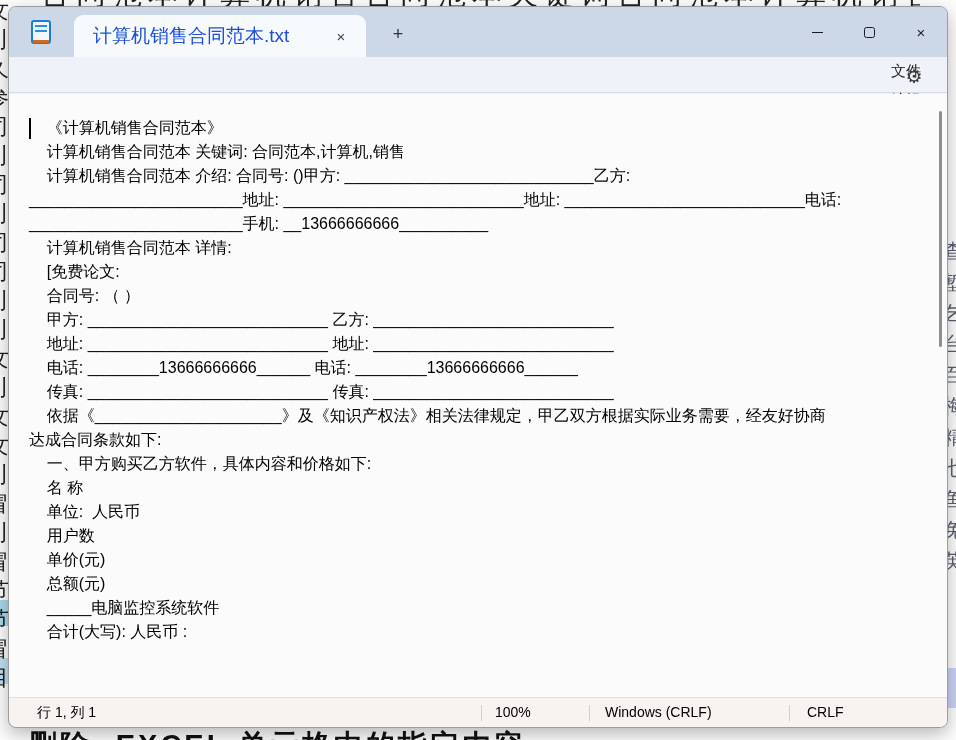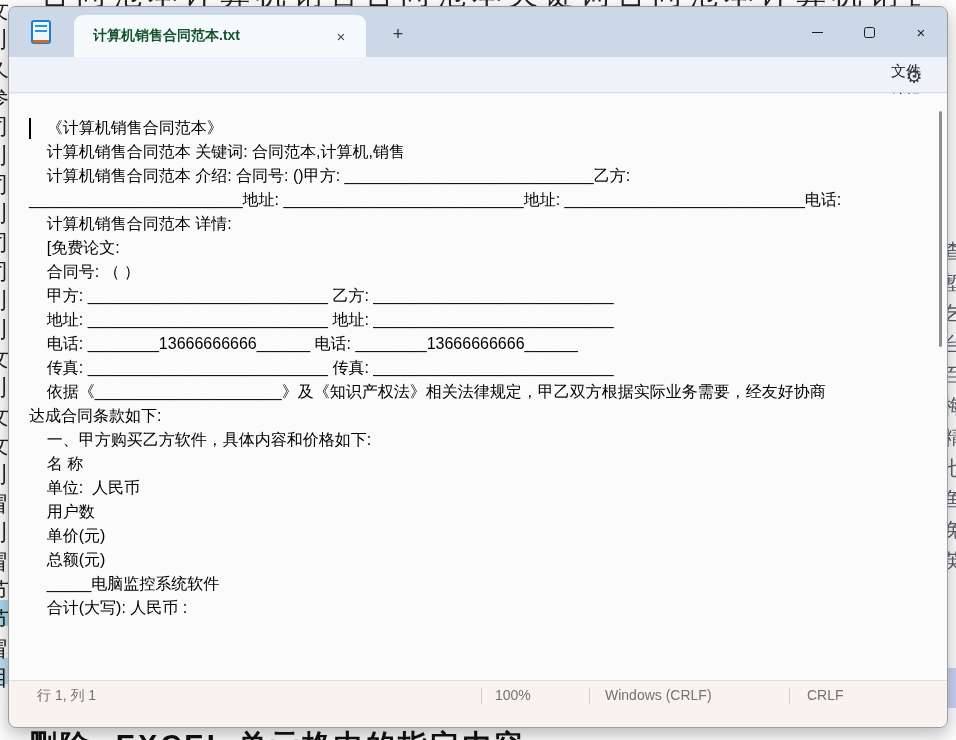--- a/index.html
+++ b/index.html
@@ -25,21 +25,21 @@
   
   .titlebar { position:relative; height:50px; background:#ccd8e7; }
   .app-icon { position:absolute; left:22px; top:13px; width:20px; height:24px;
               background:#eef6ff; border:2px solid #1c7ed0; border-radius:3px; }
   .app-icon::before { content:""; position:absolute; left:2px; right:2px; top:3px; height:8px;
               background:repeating-linear-gradient(#2a8fe0 0 2px, transparent 2px 5px); }
   .app-icon::after  { content:""; position:absolute; left:0px; right:0px; bottom:-1px; height:3px; background:#d06a1f; }
   .tab { position:absolute; left:65px; top:8px; width:292px; height:42px;
          background:#f7fafd; border-radius:9px 9px 0 0; display:flex; align-items:center;
          padding:0 12px 0 19px; }
-  .tab-title { font-size:14px; color:#14532d; flex:1; white-space:nowrap; overflow:hidden;font-weight:bold; }
+  .tab-title { font-size:19px; color:#1d4ed8; flex:1; white-space:nowrap; overflow:hidden; }
   .tab-close { width:26px; height:26px; border-radius:5px; display:flex; align-items:center; justify-content:center;
                font-size:15px; color:#444; cursor:pointer; }
   .new-tab { position:absolute; left:374px; top:12px; width:30px; height:30px; border-radius:5px;
              display:flex; align-items:center; justify-content:center; font-size:18px; color:#333; cursor:pointer; }
   .win-controls { position:absolute; right:0; top:0; height:50px; display:flex; }
   .win-btn { width:52px; height:50px; display:flex; align-items:center; justify-content:center;
              font-size:15px; color:#1b1b1b; cursor:pointer; }
   .glyph-min { width:11px; height:0; border-top:1.6px solid #1b1b1b; display:block; }
   .glyph-max { width:11px; height:11px; border:1.6px solid #1b1b1b; border-radius:2.5px; display:block; }
 
@@ -52,22 +52,22 @@
 
   
   .editor { position:absolute; left:0; top:87px; width:940px; height:605px; background:#fbfbfb;
             overflow:hidden; cursor:text; }
   .editor-inner { position:absolute; left:20px; top:22px; right:26px; }
   .ed-line { font-size:16px; line-height:24px; color:#000000; white-space:pre; }
   .caret { position:absolute; left:20px; top:24px; width:1.6px; height:21px; background:#000; }
   .vscroll { position:absolute; right:7px; top:17px; width:3.5px; height:236px; background:#8f8f8f; border-radius:2px; cursor:pointer; }
 
   
-  .statusbar { position:absolute; left:0; bottom:0; width:940px; height:47px; background:#f8f2f0;
-               border-top:1px solid #e3dcda; border-radius:0 0 8px 8px; font-size:14px; color:#737373; }
+  .statusbar { position:absolute; left:0; bottom:0; width:940px; height:30px; background:#f8f2f0;
+               border-top:1px solid #e3dcda; border-radius:0 0 8px 8px; font-size:14px; color:#000000; }
   .sb-item { position:absolute; top:6px; white-space:nowrap; }
   .sb-pos  { left:28px; }
   .sb-zoom { left:486px; }
   .sb-eol  { left:596px; }
   .sb-enc  { left:798px; }
   .sb-div  { position:absolute; top:7px; width:1px; height:16px; background:#d4cdca; }
   .sb-d1 { left:472px; } .sb-d2 { left:580px; } .sb-d3 { left:780px; }
 </style>
 </head>
 <body>
@@ -107,20 +107,21 @@
     <span class="gear">⚙</span>
   </div>
 
   <div class="editor">
     <div class="caret"></div>
     <div class="editor-inner">
       <div class="ed-line">    《计算机销售合同范本》</div>
       <div class="ed-line">    计算机销售合同范本 关键词: 合同范本,计算机,销售</div>
       <div class="ed-line">    计算机销售合同范本 介绍: 合同号: ()甲方: ____________________________乙方:</div>
       <div class="ed-line">________________________地址: ___________________________地址: ___________________________电话:</div>
+      <div class="ed-line">________________________手机: __13666666666__________</div>
       <div class="ed-line">    计算机销售合同范本 详情:</div>
       <div class="ed-line">    [免费论文:</div>
       <div class="ed-line">    合同号: （ ）</div>
       <div class="ed-line">    甲方: ___________________________ 乙方: ___________________________</div>
       <div class="ed-line">    地址: ___________________________ 地址: ___________________________</div>
       <div class="ed-line">    电话: ________13666666666______ 电话: ________13666666666______</div>
       <div class="ed-line">    传真: ___________________________ 传真: ___________________________</div>
       <div class="ed-line">    依据《_____________________》及《知识产权法》相关法律规定，甲乙双方根据实际业务需要，经友好协商</div>
       <div class="ed-line">达成合同条款如下:</div>
       <div class="ed-line">    一、甲方购买乙方软件，具体内容和价格如下:</div>

